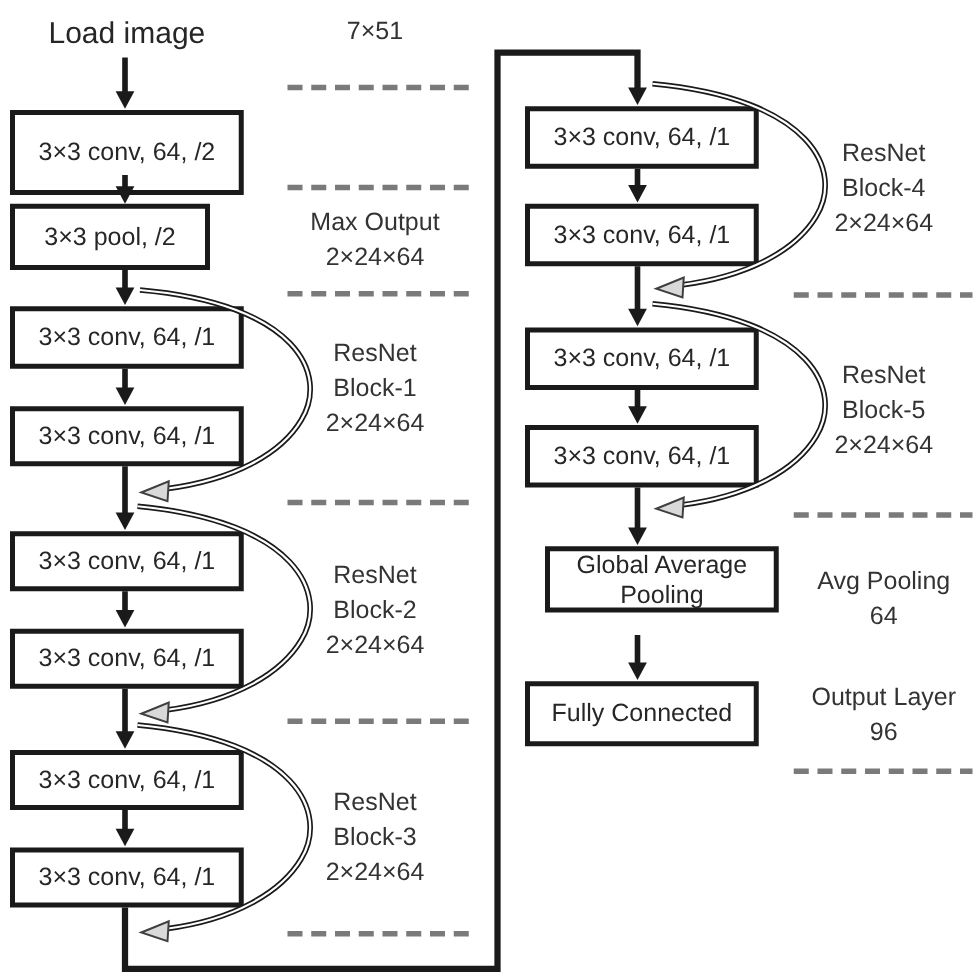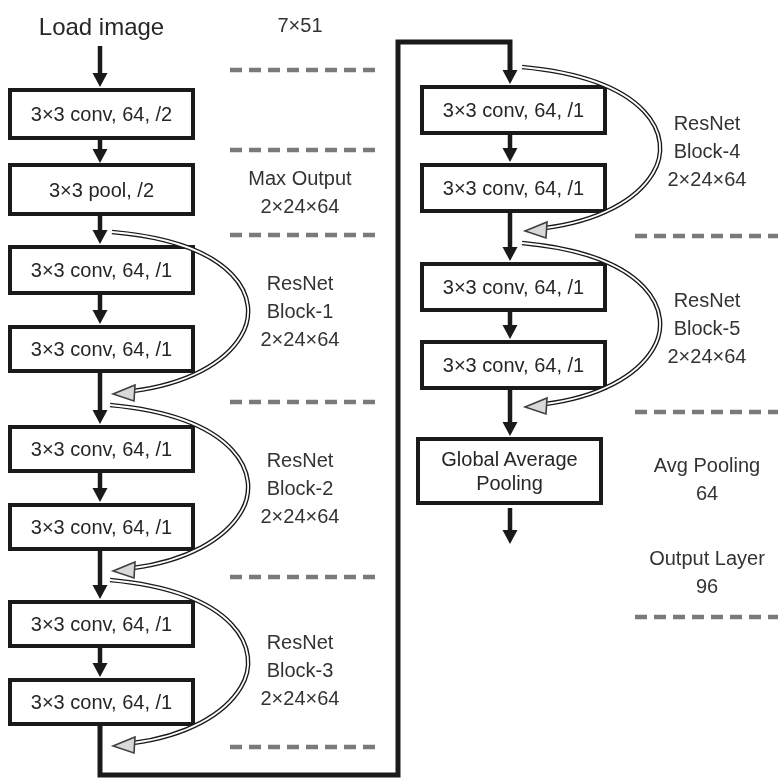--- a/index.html
+++ b/index.html
@@ -17,24 +17,24 @@
   .dash{fill:none;stroke-width:4.5;stroke-dasharray:12 7;}
   .arc-o{fill:none;stroke:#1a1a1a;stroke-width:4.5;}
   .arc-i{fill:none;stroke:#ffffff;stroke-width:1.8;}
   .hhead{stroke:#3f3f3f;stroke-width:1.6;}
 </style>
 </head>
 <body>
 
 <div class="canvas">
 
-  <div class="box" style="left:8px;top:88px;width:187px;height:52px">
+  <div class="box" style="left:8px;top:88px;width:187px;height:68px">
     <span>3×3 conv, 64, /2</span>
   </div>
-  <div class="box" style="left:8px;top:163px;width:187px;height:53px">
+  <div class="box" style="left:8px;top:163px;width:160px;height:53px">
     <span>3×3 pool, /2</span>
   </div>
   <div class="box" style="left:8px;top:245px;width:187px;height:50px">
     <span>3×3 conv, 64, /1</span>
   </div>
   <div class="box" style="left:8px;top:325px;width:187px;height:48px">
     <span>3×3 conv, 64, /1</span>
   </div>
   <div class="box" style="left:8px;top:425px;width:187px;height:48px">
     <span>3×3 conv, 64, /1</span>
@@ -54,23 +54,26 @@
   </div>
   <div class="box" style="left:420px;top:163px;width:187px;height:50px">
     <span>3×3 conv, 64, /1</span>
   </div>
   <div class="box" style="left:420px;top:262px;width:187px;height:50px">
     <span>3×3 conv, 64, /1</span>
   </div>
   <div class="box" style="left:420px;top:340px;width:187px;height:50px">
     <span>3×3 conv, 64, /1</span>
   </div>
-  <div class="box" style="left:416px;top:437px;width:187px;height:68px">
+  <div class="box" style="left:436px;top:437px;width:187px;height:53px">
     <span>Global Average</span>
     <span>Pooling</span>
+  </div>
+  <div class="box" style="left:420px;top:545px;width:187px;height:52px">
+    <span>Fully Connected</span>
   </div>
 
   <svg class="overlay" width="784" height="784" viewBox="0 0 784 784">
 
     <g>
       <line class="dash" x1="230" y1="70" x2="378" y2="70" stroke="#7a7a7a"></line>
       <line class="dash" x1="230" y1="150" x2="378" y2="150" stroke="#7a7a7a"></line>
       <line class="dash" x1="230" y1="235" x2="378" y2="235" stroke="#7a7a7a"></line>
       <line class="dash" x1="230" y1="402" x2="378" y2="402" stroke="#7a7a7a"></line>
       <line class="dash" x1="230" y1="577" x2="378" y2="577" stroke="#7a7a7a"></line>

